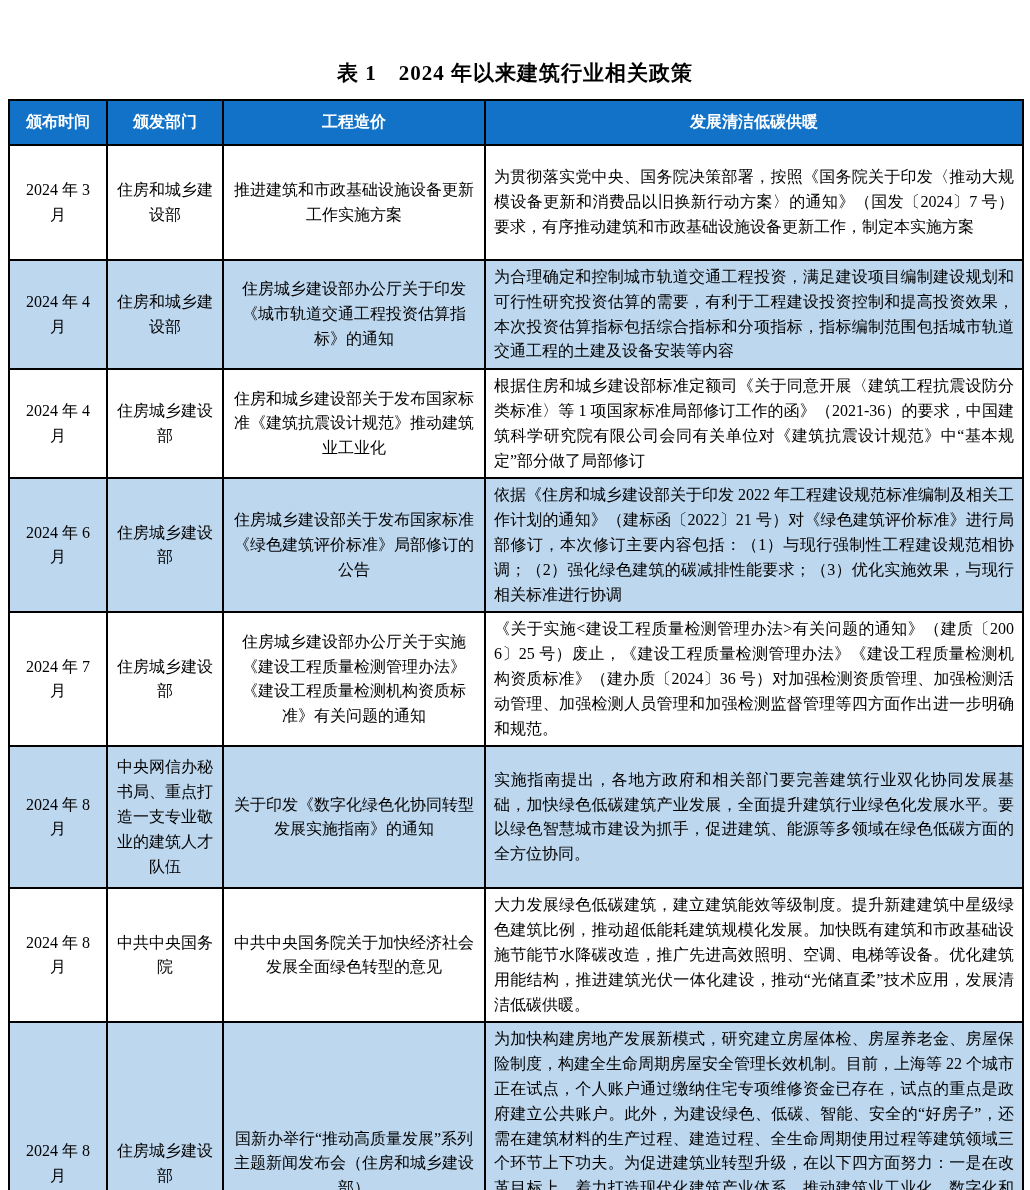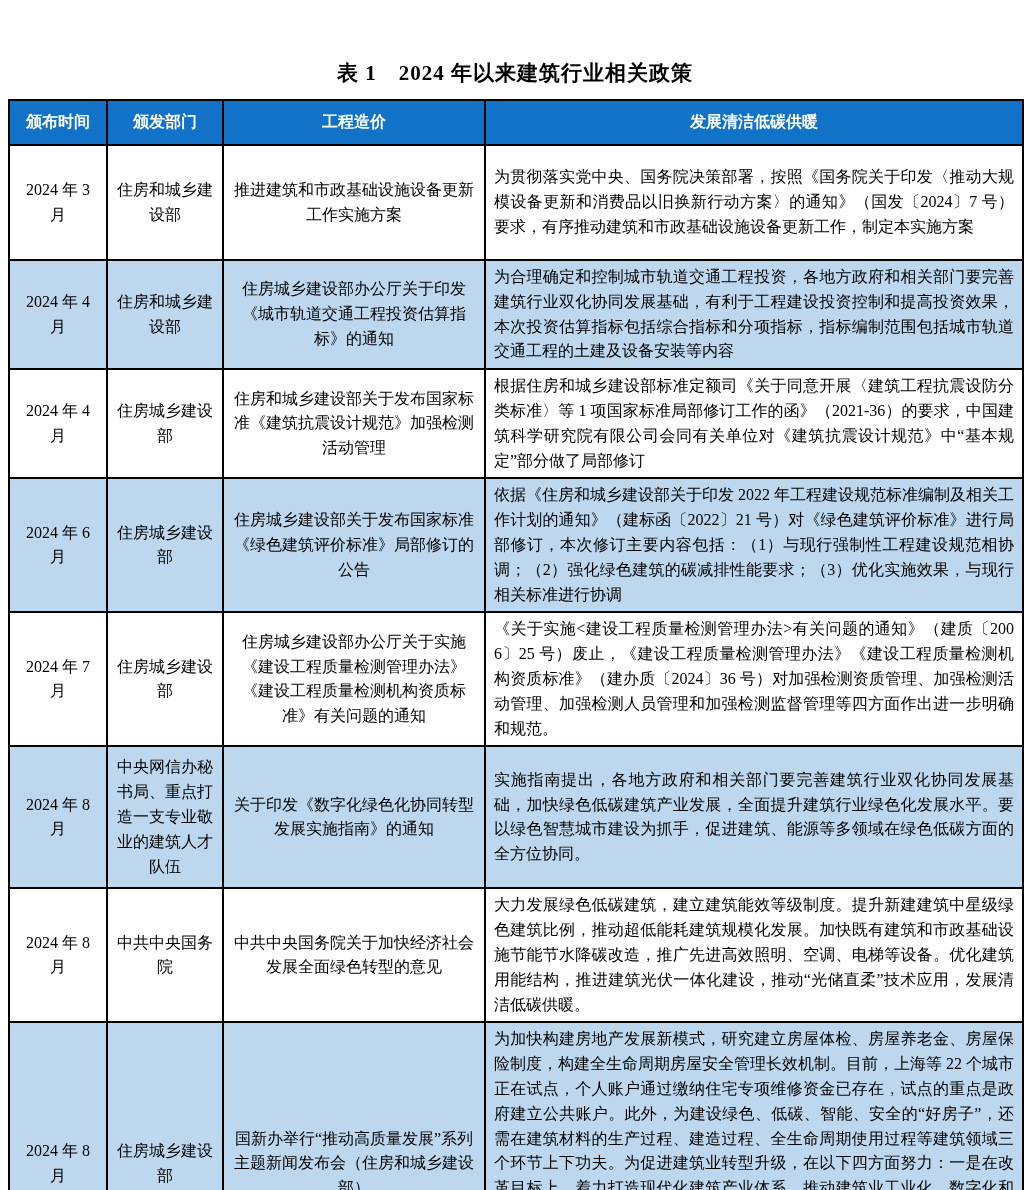--- a/index.html
+++ b/index.html
@@ -80,26 +80,26 @@
       <tr>
         <td class="c-time">2024 年 3 月</td>
         <td class="c-dept">住房和城乡建设部</td>
         <td class="c-doc">推进建筑和市政基础设施设备更新工作实施方案</td>
         <td class="c-content">为贯彻落实党中央、国务院决策部署，按照《国务院关于印发〈推动大规模设备更新和消费品以旧换新行动方案〉的通知》（国发〔2024〕7 号）要求，有序推动建筑和市政基础设施设备更新工作，制定本实施方案</td>
       </tr>
       <tr>
         <td class="c-time">2024 年 4 月</td>
         <td class="c-dept">住房和城乡建设部</td>
         <td class="c-doc">住房城乡建设部办公厅关于印发《城市轨道交通工程投资估算指标》的通知</td>
-        <td class="c-content">为合理确定和控制城市轨道交通工程投资，各地方政府和相关部门要完善建筑行业双化协同发展基础，有利于工程建设投资控制和提高投资效果，本次投资估算指标包括综合指标和分项指标，指标编制范围包括城市轨道交通工程的土建及设备安装等内容</td>
+        <td class="c-content">为合理确定和控制城市轨道交通工程投资，满足建设项目编制建设规划和可行性研究投资估算的需要，有利于工程建设投资控制和提高投资效果，本次投资估算指标包括综合指标和分项指标，指标编制范围包括城市轨道交通工程的土建及设备安装等内容</td>
       </tr>
       <tr>
         <td class="c-time">2024 年 4 月</td>
         <td class="c-dept">住房城乡建设部</td>
-        <td class="c-doc">住房和城乡建设部关于发布国家标准《建筑抗震设计规范》加强检测活动管理</td>
+        <td class="c-doc">住房和城乡建设部关于发布国家标准《建筑抗震设计规范》推动建筑业工业化</td>
         <td class="c-content">根据住房和城乡建设部标准定额司《关于同意开展〈建筑工程抗震设防分类标准〉等 1 项国家标准局部修订工作的函》（2021-36）的要求，中国建筑科学研究院有限公司会同有关单位对《建筑抗震设计规范》中“基本规定”部分做了局部修订</td>
       </tr>
       <tr>
         <td class="c-time">2024 年 6 月</td>
         <td class="c-dept">住房城乡建设部</td>
         <td class="c-doc">住房城乡建设部关于发布国家标准《绿色建筑评价标准》局部修订的公告</td>
         <td class="c-content">依据《住房和城乡建设部关于印发 2022 年工程建设规范标准编制及相关工作计划的通知》（建标函〔2022〕21 号）对《绿色建筑评价标准》进行局部修订，本次修订主要内容包括：（1）与现行强制性工程建设规范相协调；（2）强化绿色建筑的碳减排性能要求；（3）优化实施效果，与现行相关标准进行协调</td>
       </tr>
       <tr>
         <td class="c-time">2024 年 7 月</td>

